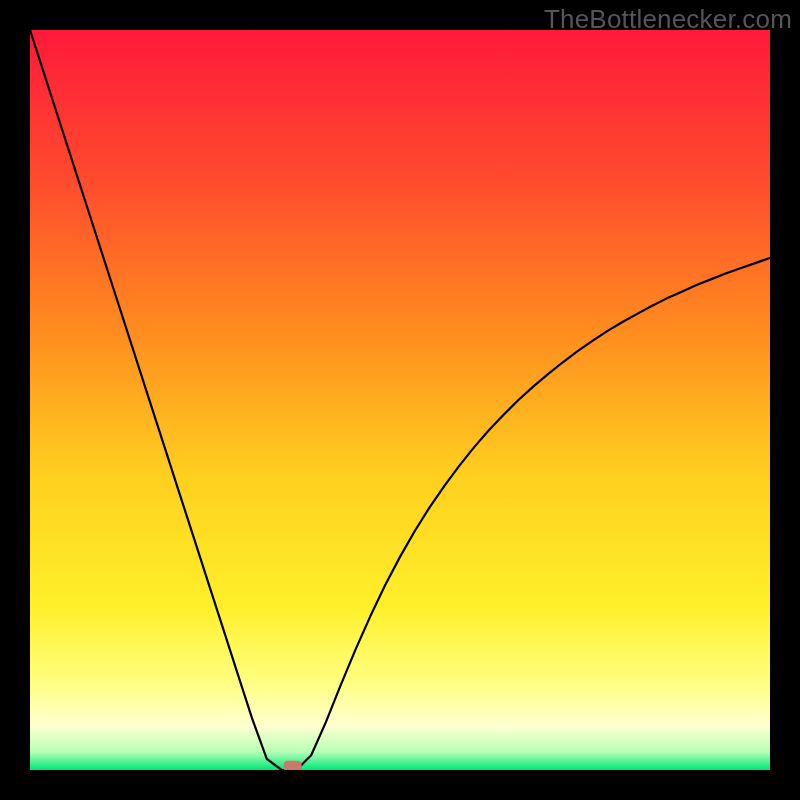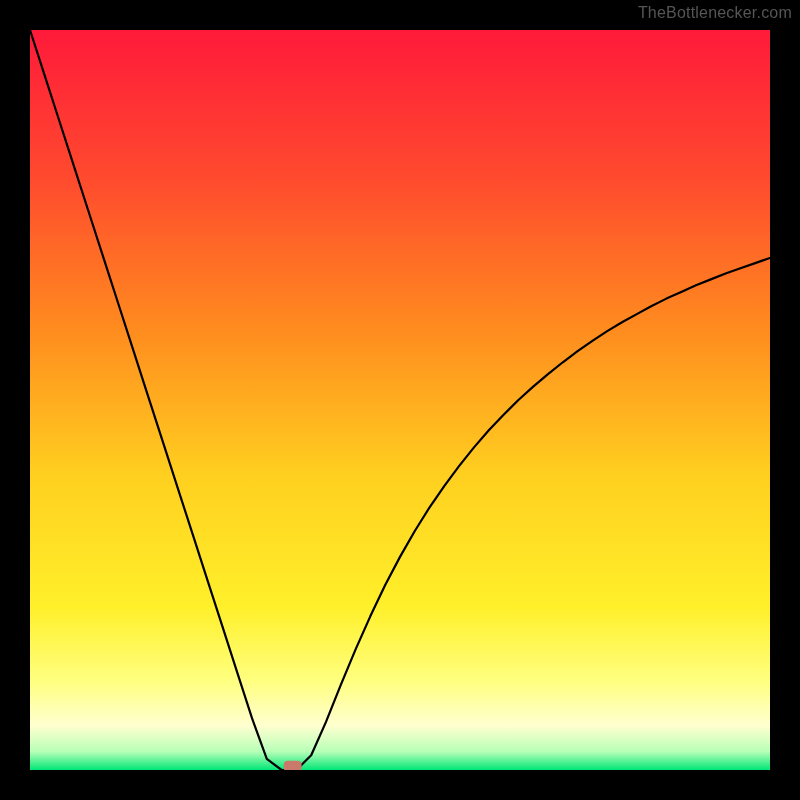--- a/index.html
+++ b/index.html
@@ -10,21 +10,21 @@
     background: #000;
     font-family: Arial, Helvetica, sans-serif;
     position: relative;
     overflow: hidden;
   }
   .watermark {
     position: absolute;
     top: 4px;
     right: 8px;
     color: #555;
-    font-size: 16px;
+    font-size: 26px;
     font-weight: 500;
     font-family: Arial, sans-serif;
     z-index: 10;
     letter-spacing: 0.2px;
   }
   .frame {
     position: absolute;
     left: 30px;
     top: 30px;
     width: 740px;

